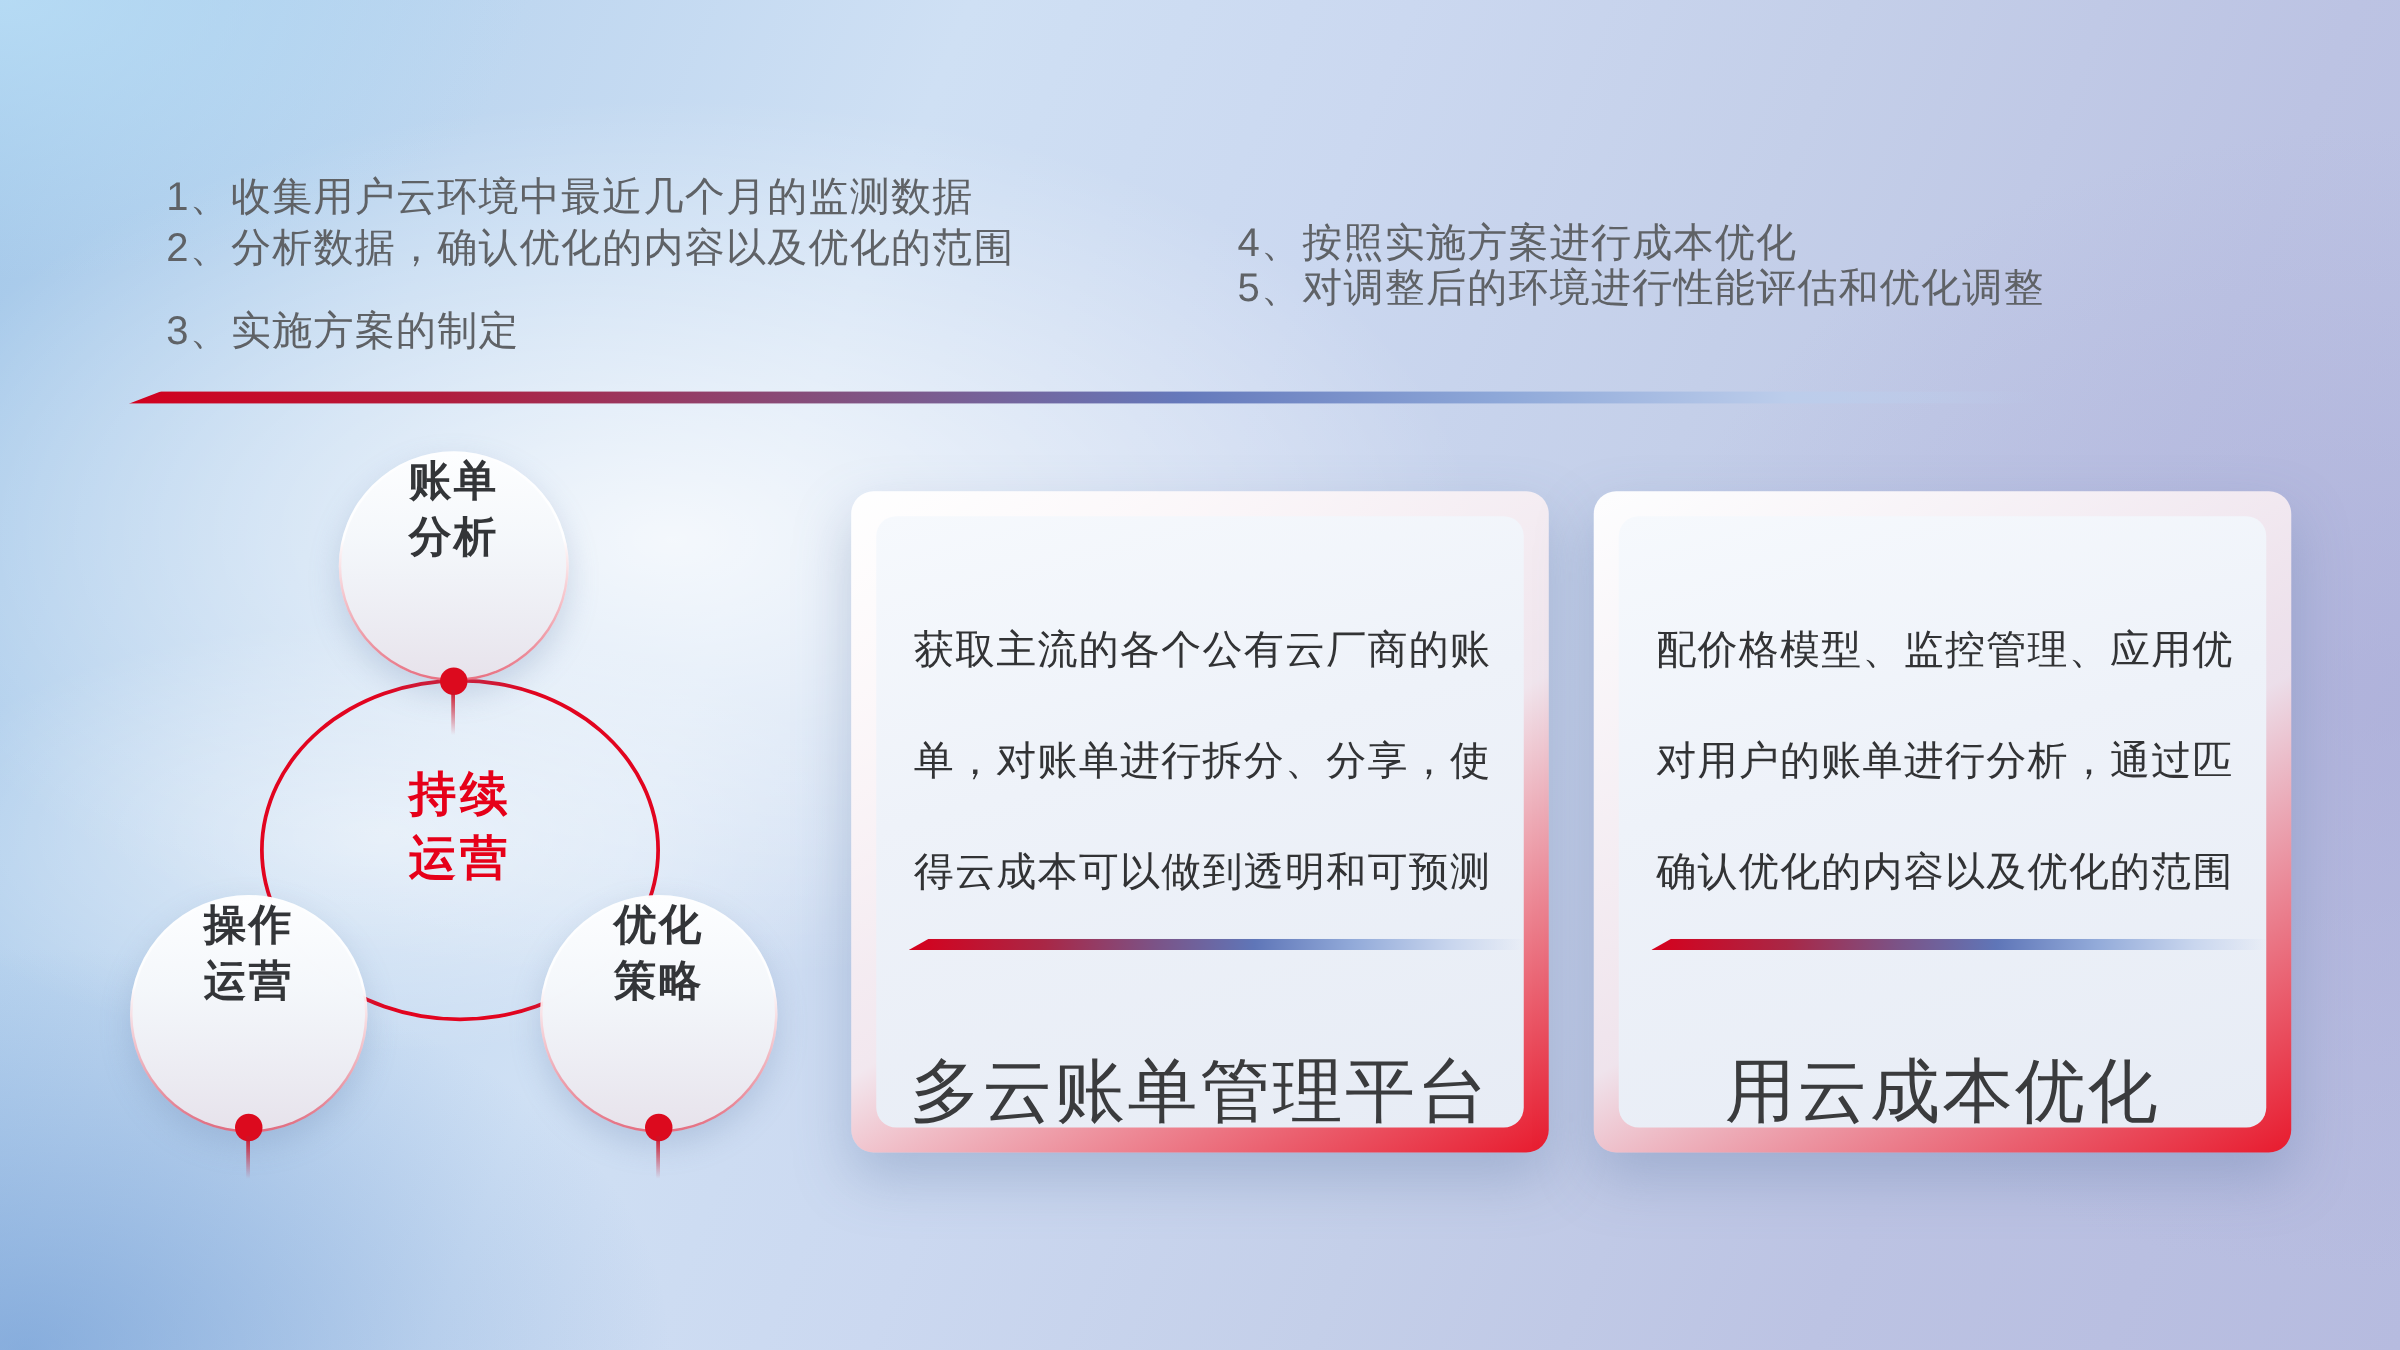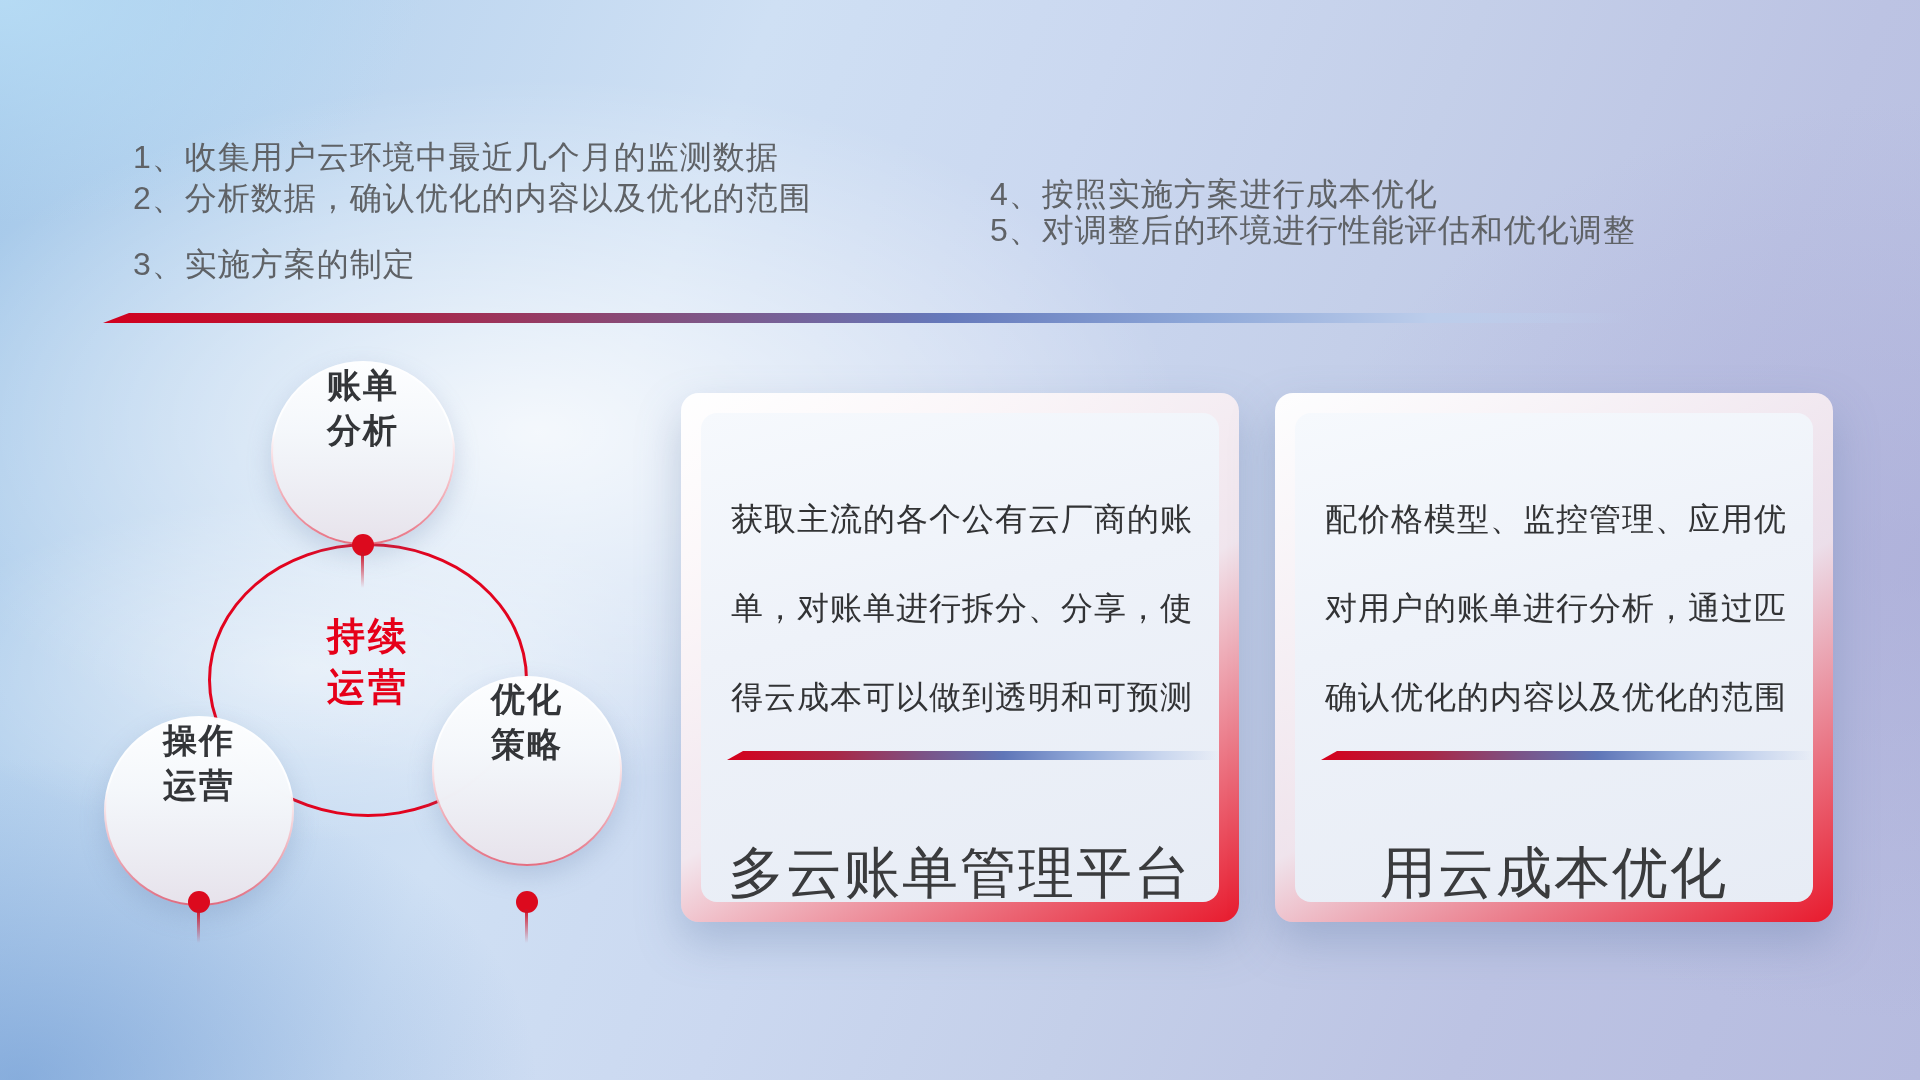--- a/index.html
+++ b/index.html
@@ -52,21 +52,21 @@
     box-shadow:0 10px 24px rgba(110,135,175,.28);
   }
   .node-inner{
     width:100%;height:100%;border-radius:50%;
     background:linear-gradient(180deg,rgba(253,254,255,.97) 0%,rgba(240,244,249,.94) 55%,rgba(231,236,244,.92) 100%);
     display:flex;align-items:flex-start;justify-content:center;text-align:center;
   }
   .node-label{font-size:34px;line-height:1.32;font-weight:600;color:#333538;letter-spacing:2px;}
   .n-top{left:271px;top:361px;width:184px;height:184px;}
   .n-bl{left:104px;top:716px;width:190px;height:190px;}
-  .n-br{left:432px;top:676px;width:190px;height:190px;font-family:Liberation Serif, serif;}
+  .n-br{left:432px;top:716px;width:190px;height:190px;}
   .dot{position:absolute;width:22px;height:22px;border-radius:50%;background:#dc0a1e;}
   .d-top{left:352px;top:534px;}
   .d-bl{left:188px;top:891px;}
   .d-br{left:516px;top:891px;}
   .tail{position:absolute;width:3px;background:linear-gradient(180deg,#cf1126,rgba(207,17,38,0));}
   .t-top{left:361px;top:552px;height:36px;}
   .t-bl{left:197px;top:909px;height:34px;}
   .t-br{left:525px;top:909px;height:34px;}
   
   .card{

